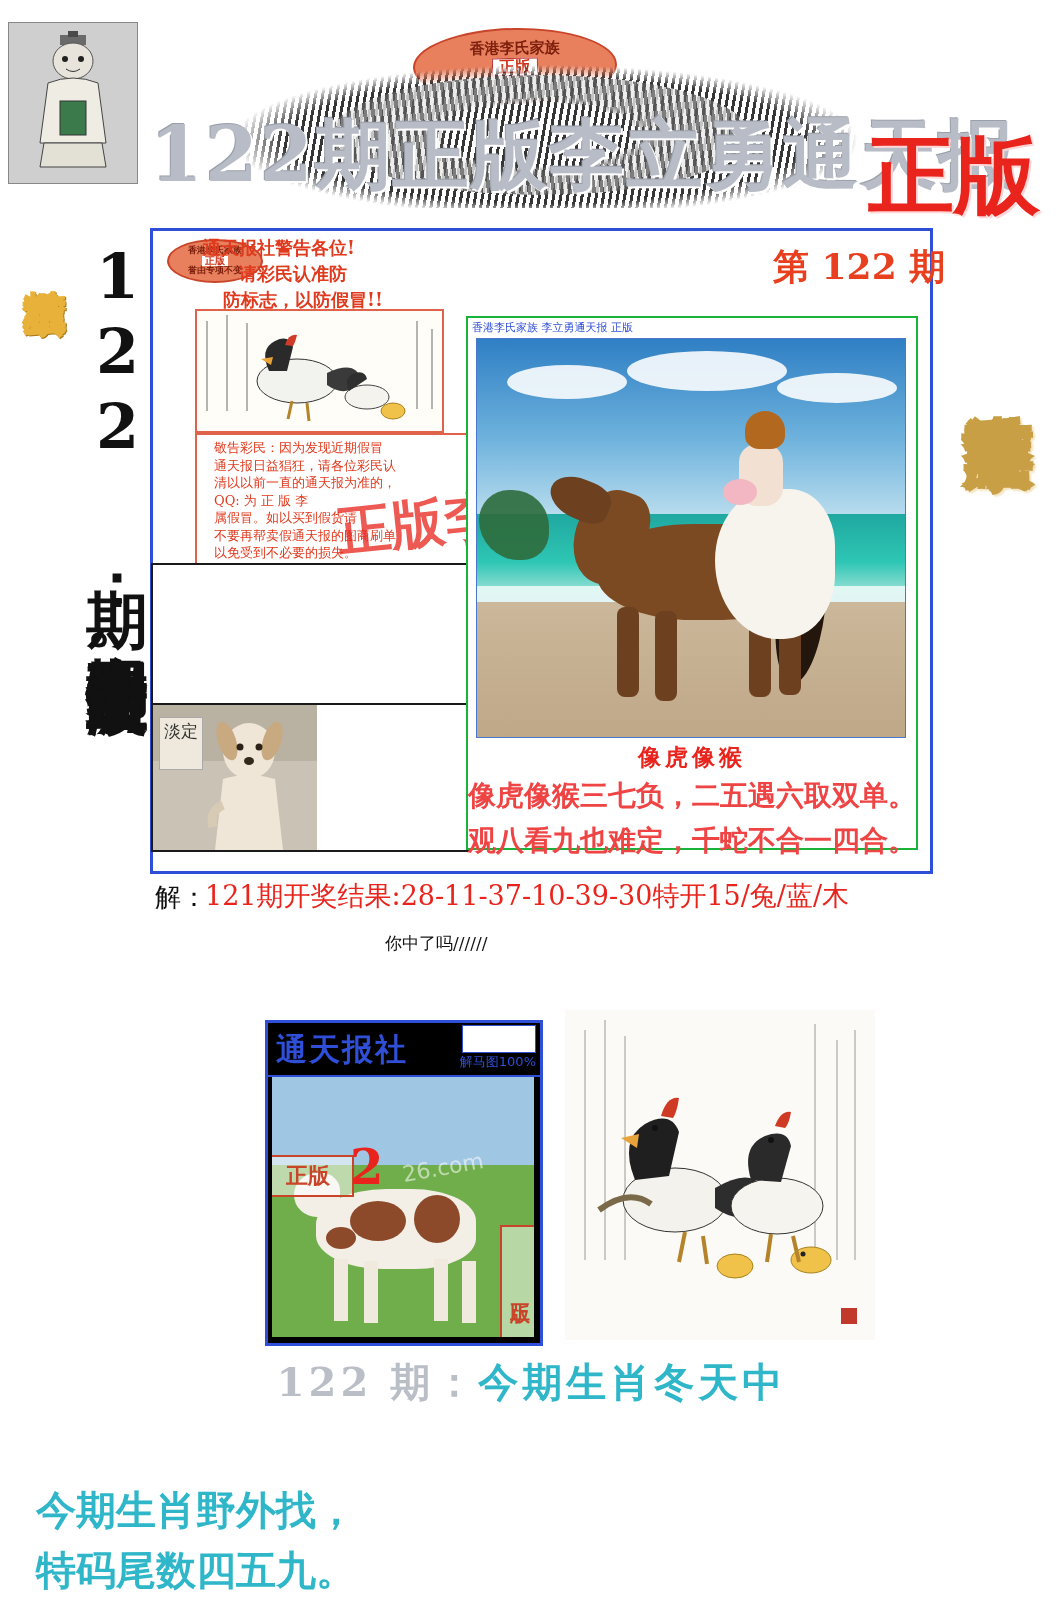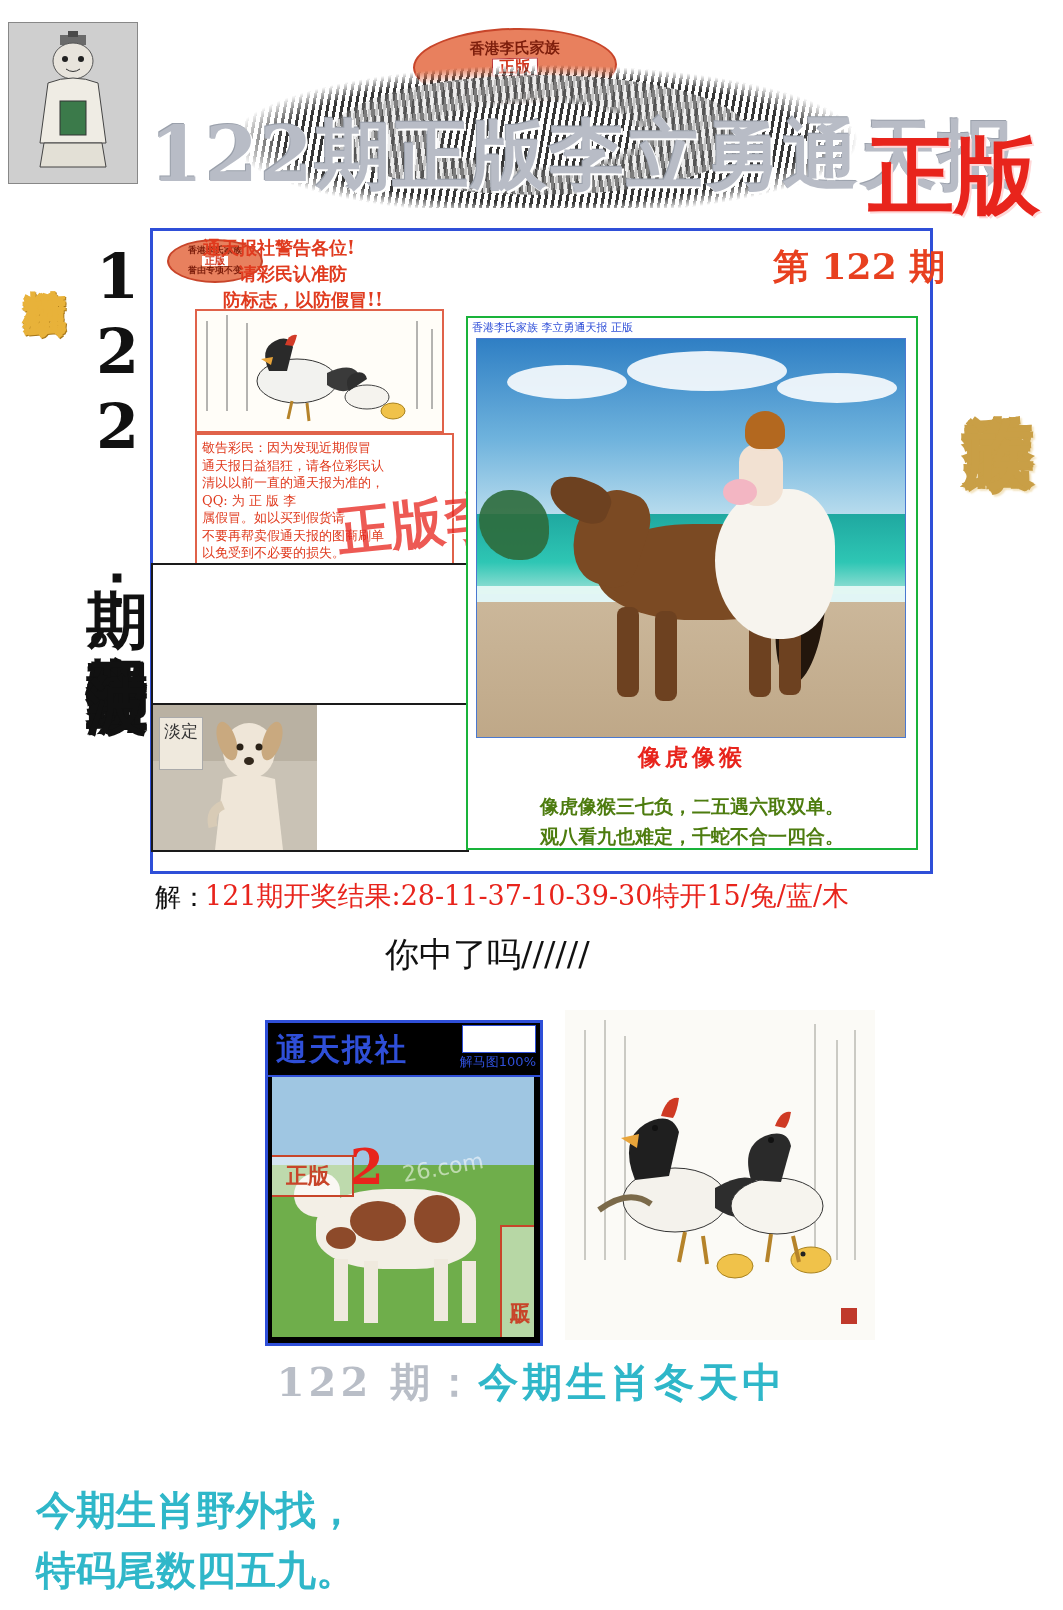--- a/index.html
+++ b/index.html
@@ -122,21 +122,21 @@
     white-space:nowrap;
   }
 
   .rooster-box{
     position:absolute;left:42px;top:78px;width:245px;height:120px;
     border:2px solid #e0624a;background:#fffdf8;overflow:hidden;
   }
   .notice-box{
     position:absolute;left:42px;top:202px;width:245px;height:130px;
     border:2px solid #e0624a;background:#fff;overflow:hidden;
-    color:#e03a1e;font-size:13px;line-height:1.35;padding:4px 5px;
+    color:#e03a1e;font-size:13px;line-height:1.35;padding:4px 17px;
     font-family:"DejaVu Serif","Liberation Serif",serif;
   }
   .notice-box .qq{color:#e03a1e;}
   .redstamp-overlay{
     position:absolute;left:185px;top:255px;width:200px;height:95px;
     color:#e8241c;font-size:54px;font-weight:bold;opacity:.75;
     font-family:"DejaVu Serif","Liberation Serif",serif;
     transform:rotate(-6deg);pointer-events:none;white-space:nowrap;
     text-shadow:1px 1px 0 #fff;
   }
@@ -202,37 +202,37 @@
     background:#b3681f;border-radius:50% 50% 35% 35%;}
   .bouquet{position:absolute;left:246px;top:140px;width:34px;height:26px;
     background:#f3b6c3;border-radius:50%;}
 
   .caption-red{
     position:absolute;left:0;top:424px;width:100%;text-align:center;
     color:#e8241c;font-size:23px;font-weight:bold;letter-spacing:4px;
     font-family:"DejaVu Serif","Liberation Serif",serif;
   }
   .verse{
-    position:absolute;left:0;top:473px;width:100%;text-align:center;
-    color:#4d7c0f;font-size:19px;line-height:1.6;font-weight:bold;
+    position:absolute;left:0;top:456px;width:100%;text-align:center;
+    color:#ef4444;font-size:28px;line-height:1.6;font-weight:bold;
     font-family:"DejaVu Serif","Liberation Serif",serif;
   }
 
   
   .jie{
     position:absolute;left:155px;top:880px;color:#111;font-size:26px;
     font-family:"DejaVu Serif","Liberation Serif",serif;
   }
   .result{
     position:absolute;left:205px;top:878px;color:#e8241c;font-size:27px;
     font-weight:normal;white-space:nowrap;
     font-family:"DejaVu Serif","Liberation Serif",serif;
   }
   .hit{
-    position:absolute;left:385px;top:932px;color:#111;font-size:34px;
+    position:absolute;left:385px;top:932px;color:#111;font-size:17px;
     font-family:"DejaVu Serif","Liberation Serif",serif;
   }
 
   
   .cow-panel{
     position:absolute;left:265px;top:1020px;width:272px;height:320px;
     border:3px solid #2f4fd8;background:#000000;
   }
   .cow-head{
     position:absolute;left:0;top:0;width:100%;height:52px;

